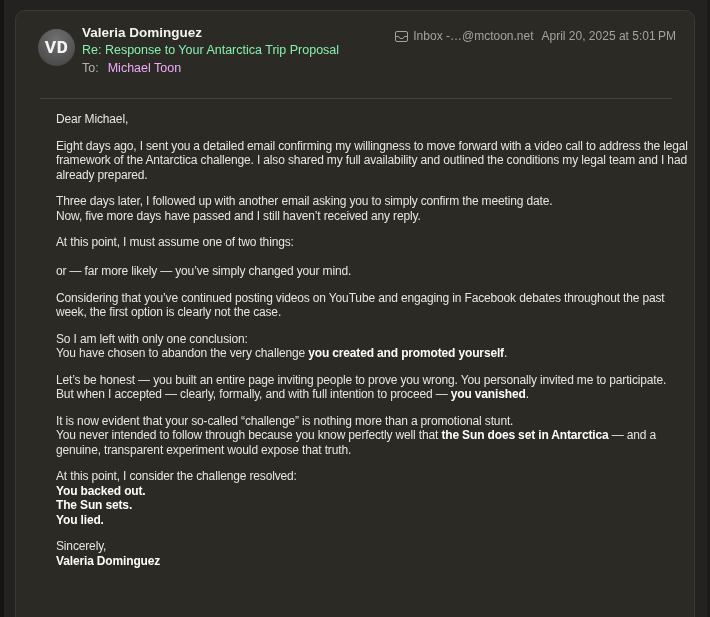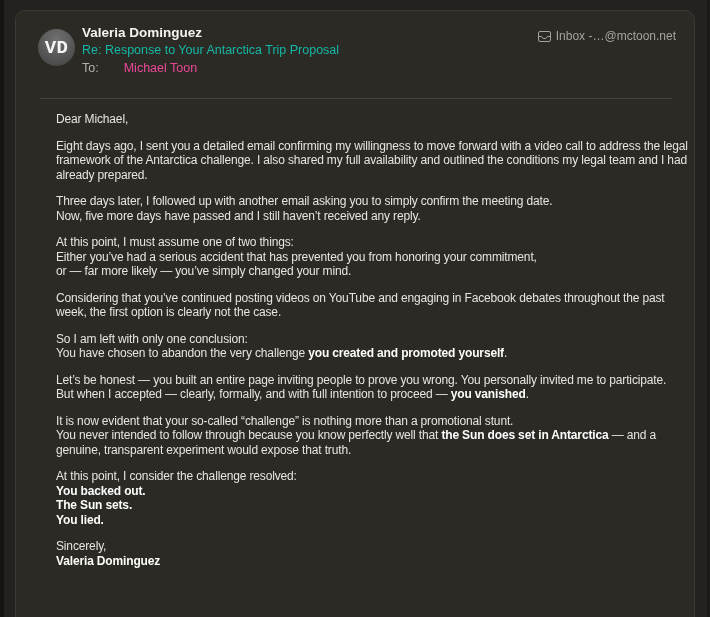--- a/index.html
+++ b/index.html
@@ -35,28 +35,28 @@
     display:flex; align-items:center; justify-content:center;
     letter-spacing:0.3px;
     font-family:Liberation Mono, monospace;
   }
   .sender-name {
     position:absolute; left:66px; top:14px;
     font-size:13.5px; font-weight:700; color:#f4f3f1;
   }
   .subject {
     position:absolute; left:66px; top:32px;
-    font-size:12.5px; color:#14b8a6;
+    font-size:12.5px; color:#86efac;
   }
   .to-line {
     position:absolute; left:66px; top:50px;
     font-size:12.5px;
   }
   .to-label { color:#b3b1ac; }
-  .to-name  { color:#ec4899; margin-left:25px; }
+  .to-name  { color:#f0abfc; margin-left:9px; }
   .header-right {
     position:absolute; top:18px; right:18px;
     display:flex; align-items:center; gap:8px;
     font-size:12px; color:#a5a39e; white-space:nowrap;
   }
   .mailbox { display:flex; align-items:center; gap:5px; }
   .tray { display:block; }
   .separator {
     position:absolute; left:24px; top:87px; width:632px; height:1px;
     background:#43423b;
@@ -89,29 +89,30 @@
   </div>
 
   <div class="header-right">
     <div class="mailbox">
       <svg class="tray" width="13" height="11" viewBox="0 0 13 11" fill="none" xmlns="http://www.w3.org/2000/svg">
         <rect x="0.5" y="0.5" width="12" height="10" rx="1.5" stroke="#a5a39e"></rect>
         <path d="M0.5 5.5 H3.6 L5.1 7.5 H7.9 L9.4 5.5 H12.5" stroke="#a5a39e" fill="none"></path>
       </svg>
       <span>Inbox -…@mctoon.net</span>
     </div>
+    <span class="date">April 20, 2025 at 5:01 PM</span>
   </div>
 
   <div class="separator"></div>
 
   <div class="email-body">
       <p><span>Dear Michael,</span></p>
       <p><span>Eight days ago, I sent you a detailed email confirming my willingness to move forward with a video call to address the legal framework of the Antarctica challenge. I also shared my full availability and outlined the conditions my legal team and I had already prepared.</span></p>
       <p><span>Three days later, I followed up with another email asking you to simply confirm the meeting date.</span><br><span>Now, five more days have passed and I still haven’t received any reply.</span></p>
-      <p><span>At this point, I must assume one of two things:</span><br><span>Either you’ve had a serious accident that has prevented you from honoring your commitment,</span><br><span>or — far more likely — you’ve simply changed your mind.</span></p>
+      <p><span>At this point, I must assume one of two things:</span><br><br><span>or — far more likely — you’ve simply changed your mind.</span></p>
       <p><span>Considering that you’ve continued posting videos on YouTube and engaging in Facebook debates throughout the past week, the first option is clearly not the case.</span></p>
       <p><span>So I am left with only one conclusion:</span><br><span>You have chosen to abandon the very challenge </span><span class="bold">you created and promoted yourself</span><span>.</span></p>
       <p><span>Let’s be honest — you built an entire page inviting people to prove you wrong. You personally invited me to participate.</span><br><span>But when I accepted — clearly, formally, and with full intention to proceed — </span><span class="bold">you vanished</span><span>.</span></p>
       <p><span>It is now evident that your so-called “challenge” is nothing more than a promotional stunt.</span><br><span>You never intended to follow through because you know perfectly well that </span><span class="bold">the Sun does set in Antarctica</span><span> — and a genuine, transparent experiment would expose that truth.</span></p>
       <p><span>At this point, I consider the challenge resolved:</span><br><span class="bold">You backed out.</span><br><span class="bold">The Sun sets.</span><br><span class="bold">You lied.</span></p>
       <p><span>Sincerely,</span><br><span class="bold">Valeria Dominguez</span></p>
     </div>
 
 </div>
 

